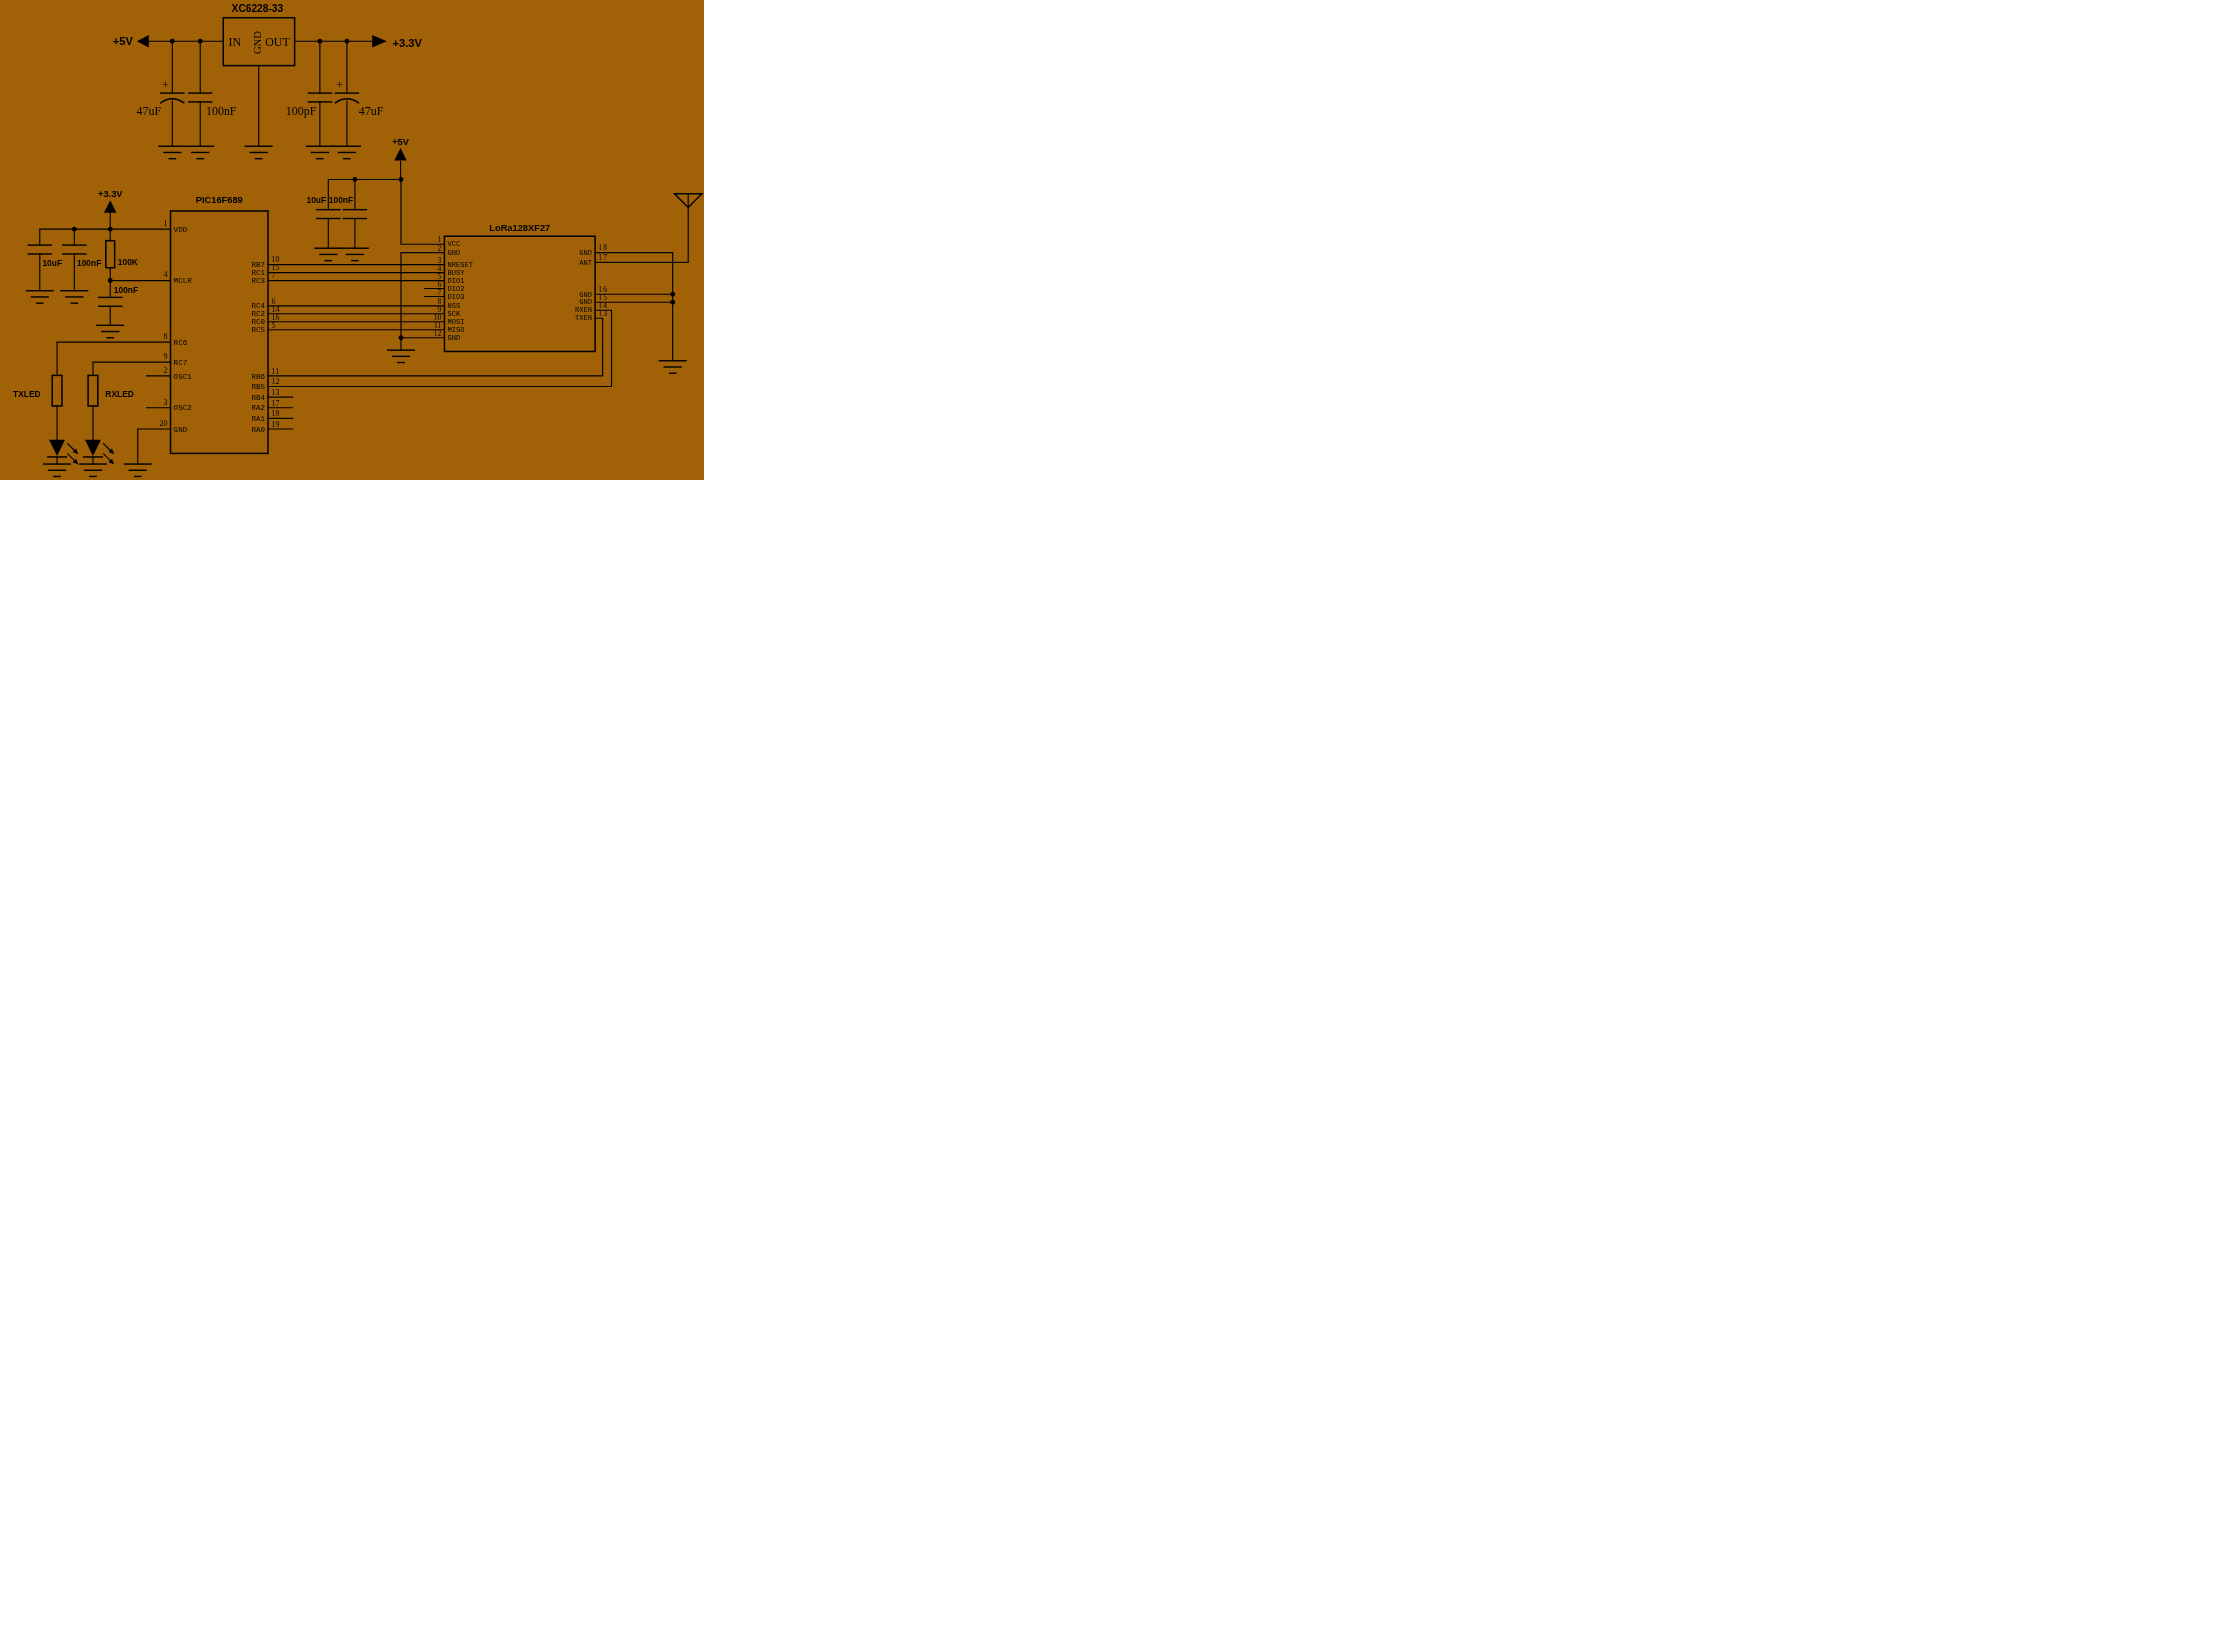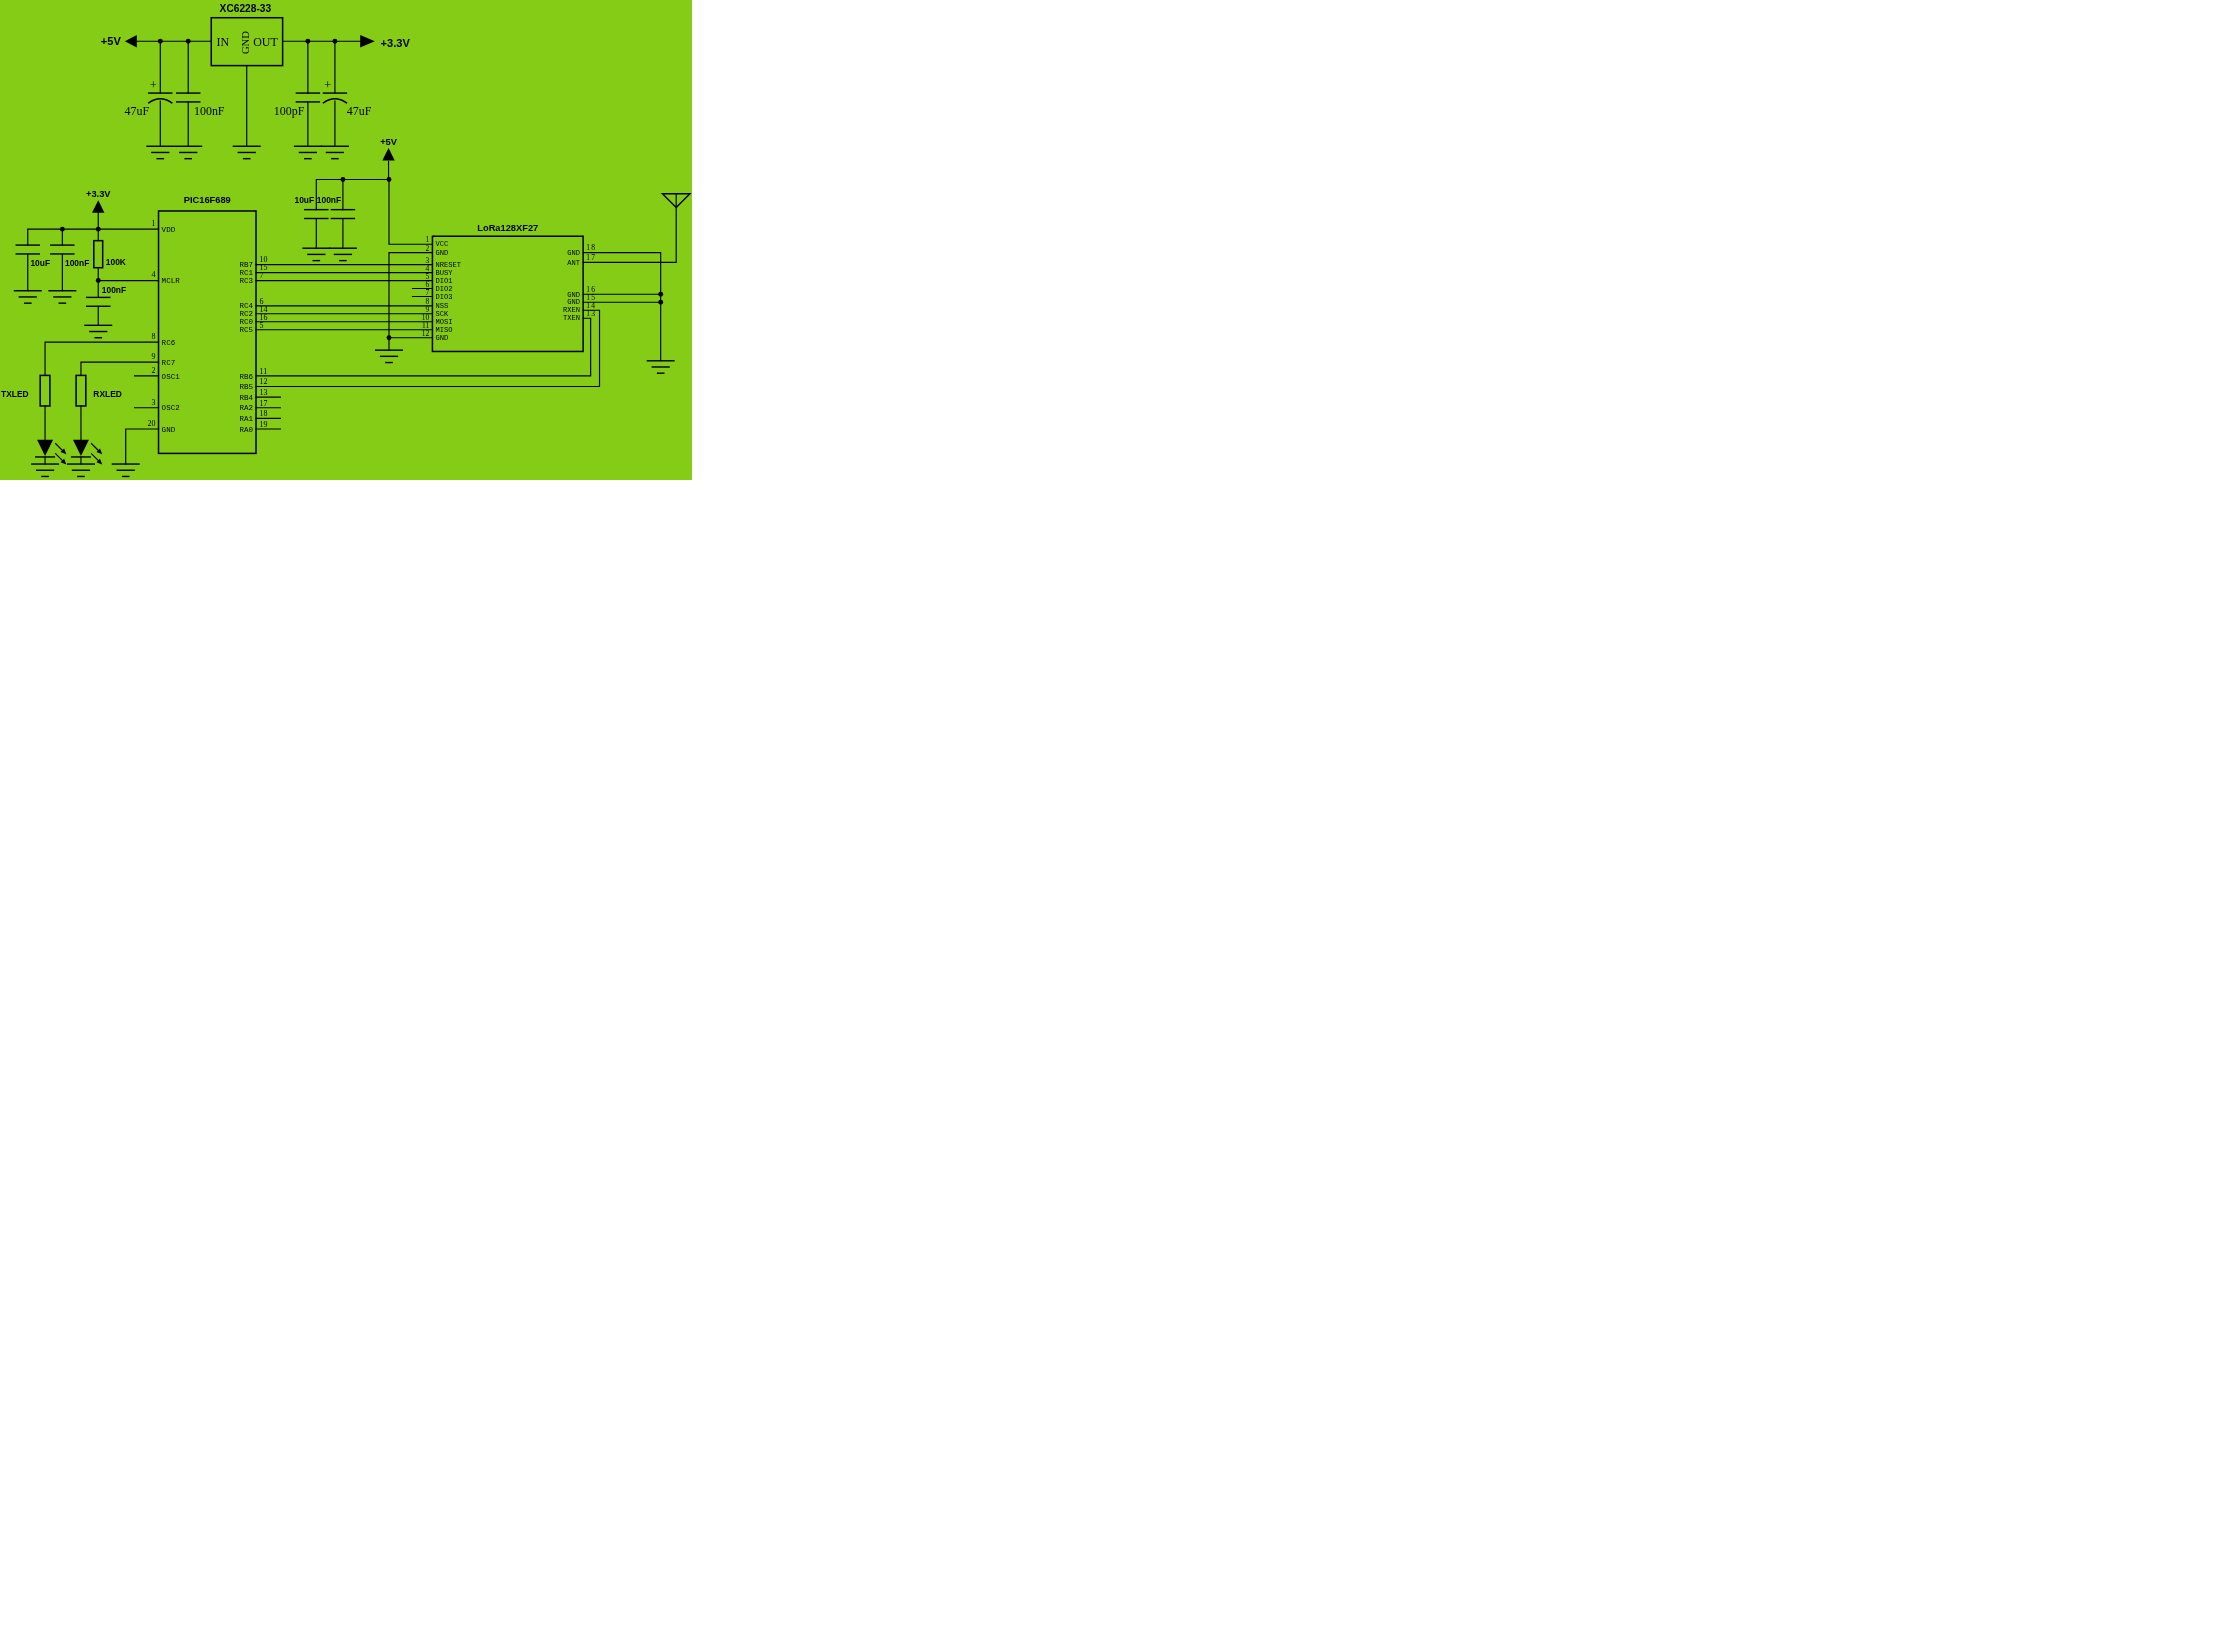--- a/index.html
+++ b/index.html
@@ -1,17 +1,17 @@
 <!DOCTYPE html>
 <html style="font-size:7px"><head>
 <meta charset="utf-8">
 <style>
   html,body{margin:0;padding:0;background:#ffffff;}
-  #stage{width:692px;height:480px;background:#84cc16;position:relative;overflow:hidden;
-         font-family:"Liberation Sans",sans-serif;}
+  #stage{width:692px;height:480px;background:#a16207;position:relative;overflow:hidden;
+         font-family:"Liberation Sans",sans-serif;padding-left:12px;}
   svg{display:block}
   .w{stroke:#000;stroke-width:2.6;fill:none;stroke-linecap:square}
   .box{stroke:#000;stroke-width:3.4;fill:none}
   .sym{stroke:#000;stroke-width:3.2;fill:none;stroke-linecap:square}
   .dot{fill:#000;stroke:none}
   .fill{fill:#000;stroke:none}
   text{fill:#000}
   .f-cap{font:27px "Liberation Serif",serif}
   .f-cap24{font:24px "Liberation Serif",serif}
   .f-plus{font:28px "Liberation Serif",serif}

